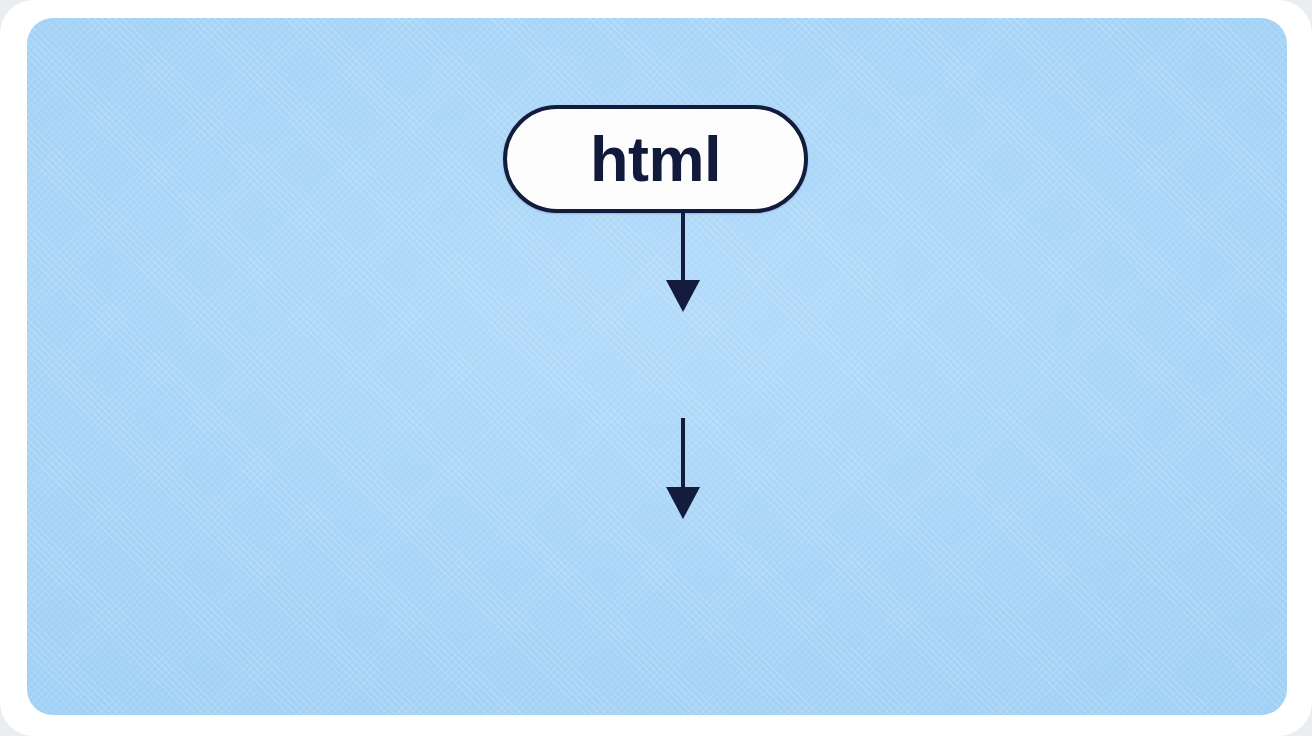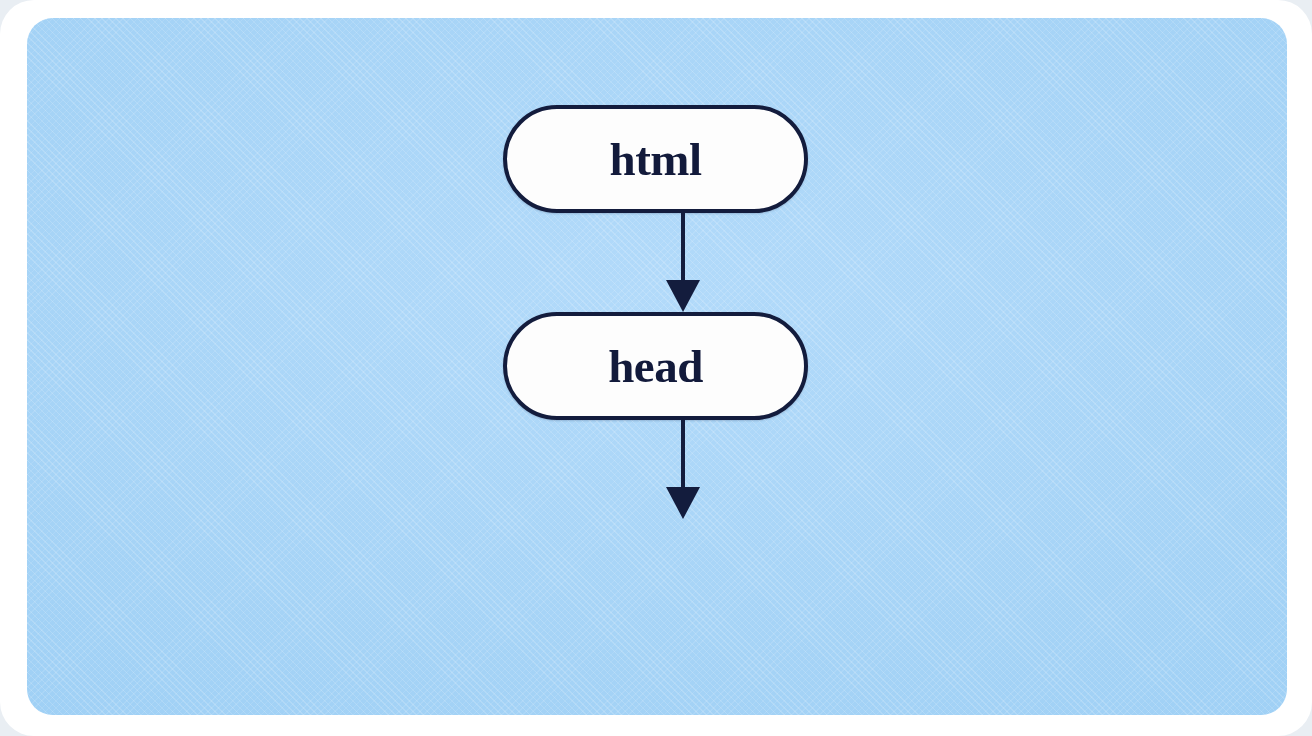--- a/index.html
+++ b/index.html
@@ -59,23 +59,23 @@
     box-sizing: border-box;
     background: #fdfdfd;
     border: 4px solid #131c3d;
     border-radius: 60px;
     display: flex;
     align-items: center;
     justify-content: center;
     box-shadow: 0 1px 2px rgba(12,22,55,0.18);
   }
   .node-label {
-    font-family: Liberation Serif, serif;
+    font-family: Liberation Sans, sans-serif;
     font-weight: 700;
-    font-size: 47px;
+    font-size: 63px;
     letter-spacing: -0.5px;
     color: #121a3b;
     line-height: 1;
     user-select: none;
   }
 
   
   #node-html { left: 476px; top:  87px; width: 305px; height: 108px; }
   #node-head { left: 476px; top: 294px; width: 305px; height: 108px; }
   #node-body { left: 476px; top: 501px; width: 305px; height: 108px; }
@@ -108,23 +108,20 @@
 
       <div class="node" id="node-html">
         <span class="node-label">html</span>
       </div>
 
       <svg class="edge-svg" id="edge-html-head" viewBox="0 0 120 104">
         <line class="edge-line" x1="60" y1="0" x2="60" y2="82"></line>
         <polygon class="edge-head" points="60,101 43,69 77,69"></polygon>
       </svg>
 
-      <div class="node" id="node-head">
-        <span class="node-label">head</span>
-      </div>
 
       <svg class="edge-svg" id="edge-head-body" viewBox="0 0 120 104">
         <line class="edge-line" x1="60" y1="0" x2="60" y2="82"></line>
         <polygon class="edge-head" points="60,101 43,69 77,69"></polygon>
       </svg>
 
 
     </div>
   </div>
 </div>

